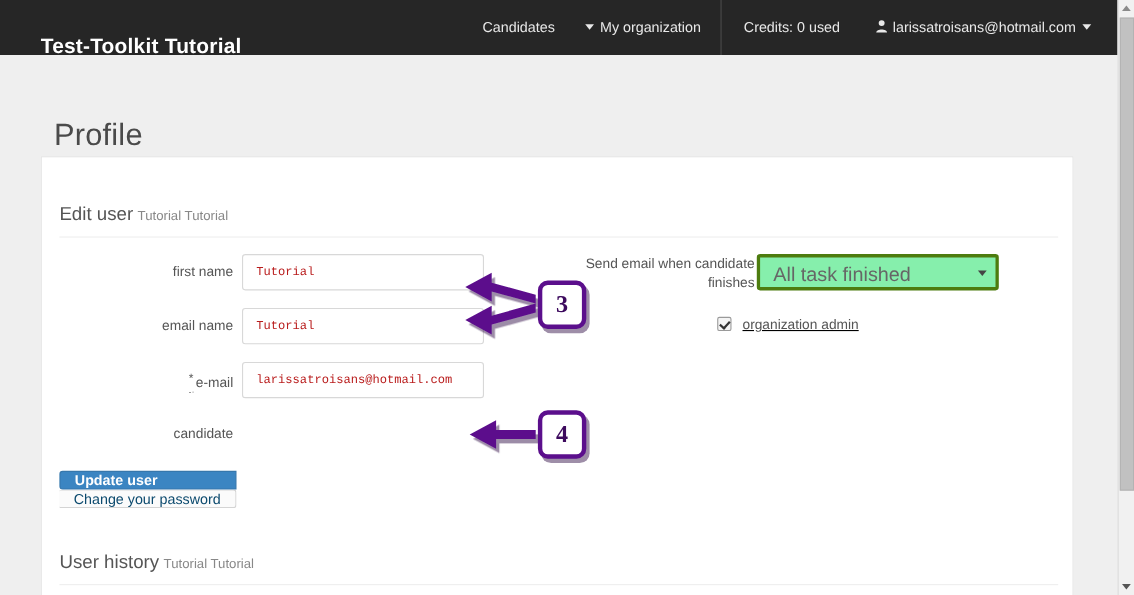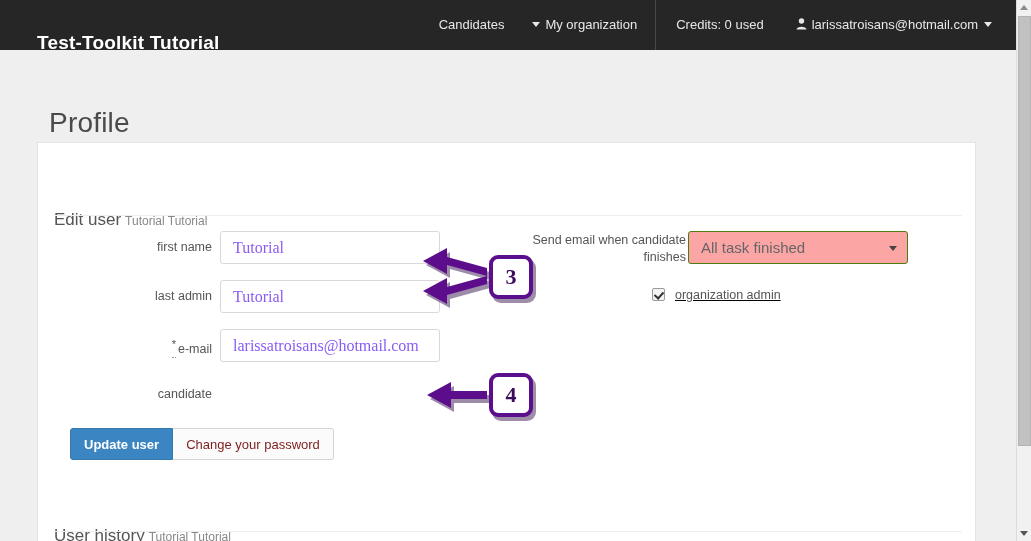--- a/index.html
+++ b/index.html
@@ -117,21 +117,20 @@
     border: 1px solid #e4e4e4;
     box-sizing: border-box;
   }
 
   .section-head {
     position: absolute;
     left: 16px;
     font-size: 17px;
     color: #555555;
     white-space: nowrap;
-    margin-top: 25px;
   }
   .section-head .sub {
     font-size: 12px;
     color: #888888;
     margin-left: 4px;
   }
   #edit-user-head { top: 42px; }
   #user-history-head { top: 358px; }
 
   .hrule {
@@ -152,23 +151,23 @@
     text-align: right;
     white-space: nowrap;
   }
   .form-input {
     position: absolute;
     box-sizing: border-box;
     height: 33px;
     border: 1px solid #d8d8d8;
     border-radius: 3px;
     background: #ffffff;
-    font-family: Liberation Serif, serif;
-    font-size: 16px;
-    color: #8b5cf6;
+    font-family: Liberation Mono, monospace;
+    font-size: 11px;
+    color: #b91c1c;
     padding: 0 12px;
     outline: none;
   }
   .form-input::placeholder { color: #999999; }
   .form-input.focused {
     border: 1px solid #a9d3ea;
     box-shadow: 0 0 4px rgba(102,175,233,0.45);
   }
 
   #lbl-first-name { left: 98px;  top: 97px;  width: 76px; }
@@ -202,25 +201,25 @@
     position: absolute;
     left: 650px;
     top: 88px;
     width: 220px;
     height: 33px;
   }
   #in-select {
     box-sizing: border-box;
     width: 220px;
     height: 33px;
-    border: 1px solid #4d7c0f;
+    border: 3px solid #4d7c0f;
     border-radius: 3px;
-    background: #fca5a5;
+    background: #86efac;
     font-family: "Liberation Sans", sans-serif;
-    font-size: 15px;
+    font-size: 18px;
     color: #666666;
     padding: 0 26px 0 12px;
     line-height: 31px;
     white-space: nowrap;
     overflow: hidden;
     cursor: pointer;
   }
   #select-caret {
     position: absolute;
     right: 11px;
@@ -262,24 +261,25 @@
   #chk-label {
     margin-left: 10px;
     font-size: 12.5px;
     color: #555555;
     white-space: nowrap;
   }
 
   
   #btn-group {
     position: absolute;
-    left: 32px;
+    left: 16px;
     top: 285px;
     display: flex;
     height: 32px;
+    flex-direction: column;
   }
   .btn {
     box-sizing: border-box;
     height: 32px;
     font-family: "Liberation Sans", sans-serif;
     font-size: 13px;
     display: flex;
     align-items: center;
     padding: 0 13px;
     cursor: pointer;
@@ -287,21 +287,21 @@
   }
   #btn-update {
     background: #3b85c2;
     color: #ffffff;
     border: 1px solid #3677ac;
     border-radius: 3px 0 0 3px;
     font-weight: bold;
   }
   #btn-change-pass {
     background: #fbfbfb;
-    color: #7f1d1d;
+    color: #0c4a6e;
     border: 1px solid #d4d4d4;
     border-left: none;
     border-radius: 0 3px 3px 0;
   }
 
   
   #annotations {
     position: absolute;
     left: 0; top: 0;
     width: 1031px;
@@ -413,21 +413,21 @@
     <div id="card">
 
       <div class="section-head" id="edit-user-head">
         <span>Edit user</span><span class="sub">Tutorial Tutorial</span>
       </div>
       <div class="hrule" id="rule-1"></div>
 
       <label class="form-label" id="lbl-first-name">first name</label>
       <input class="form-input" id="in-first-name" type="text" value="Tutorial" style="">
 
-      <label class="form-label" id="lbl-last-name">last admin</label>
+      <label class="form-label" id="lbl-last-name">email name</label>
       <input class="form-input" id="in-last-name" type="text" value="Tutorial" style="">
 
       <label class="form-label" id="lbl-email">
         <span class="req-star"><sup>*</sup></span><span>e-mail</span>
       </label>
       <input class="form-input" id="in-email" type="text" value="larissatroisans@hotmail.com" style="">
 
       <label class="form-label" id="lbl-language">candidate</label>
 
       <label id="lbl-send-email">Send email when candidate finishes</label>

